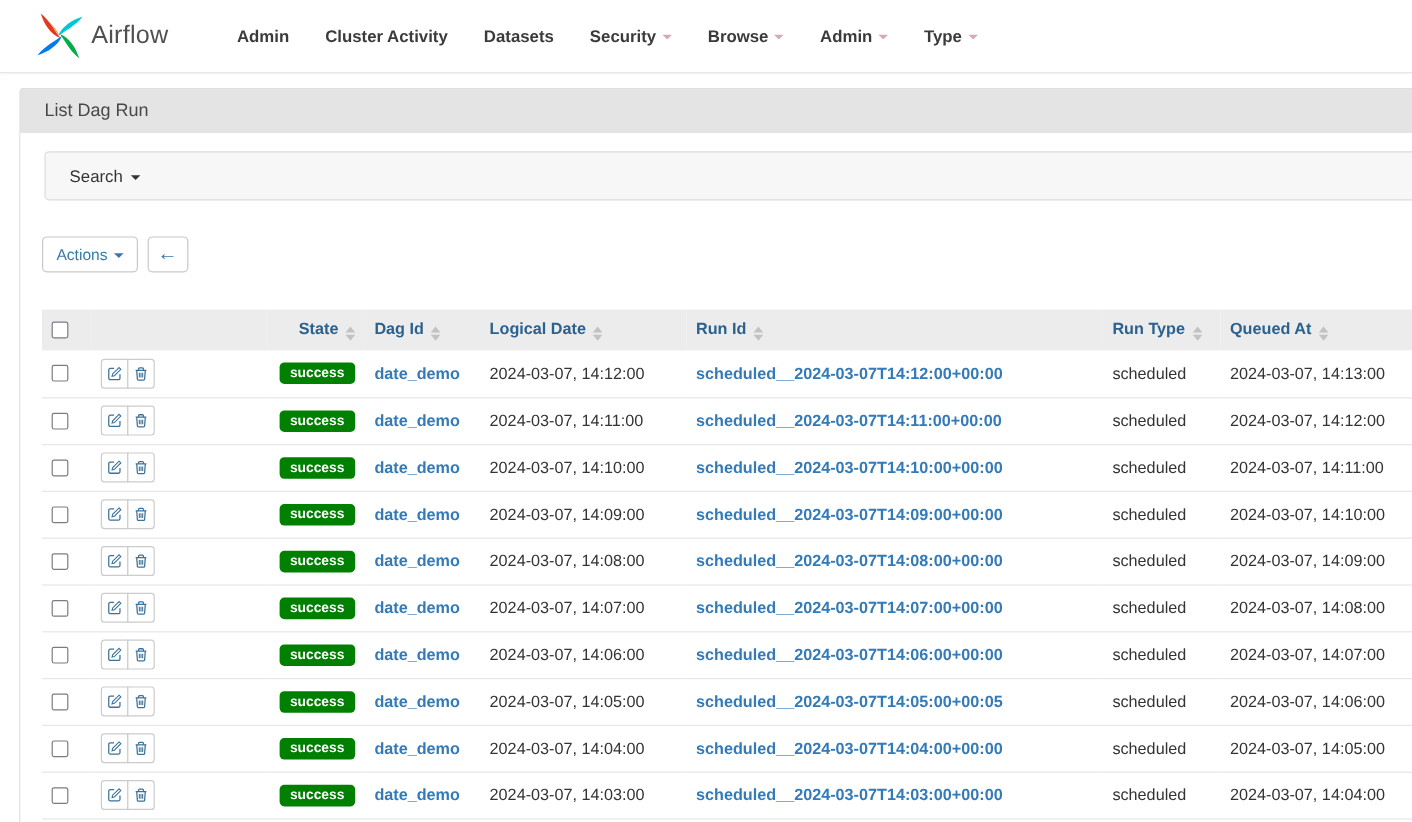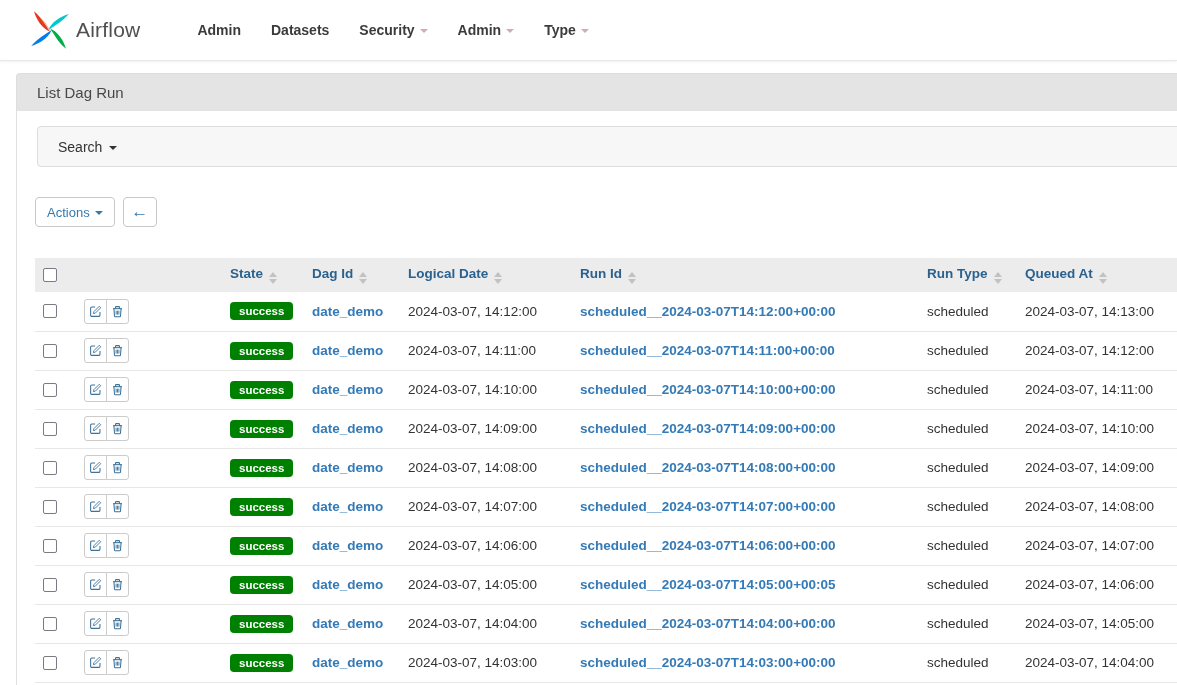--- a/index.html
+++ b/index.html
@@ -36,21 +36,21 @@
     padding:0 11px; cursor:pointer; font-family:inherit; }
   .btn .search-caret { border-top-color:#3779ab; margin-top:2px; margin-left:5px; }
   .btn-back { width:34px; font-size:17px; font-weight:bold; padding:0; }
 
   
   table { border-collapse:collapse; table-layout:fixed; width:1167px; margin-top:31px; font-size:13.5px; }
   th { background:#ececec; height:34px; text-align:left; font-weight:bold; color:#2a618f;
     padding:0 8px; white-space:nowrap; }
   td { height:39px; padding:0 8px; border-bottom:1px solid #e7e7e7; white-space:nowrap;
     overflow:hidden; color:#333; }
-  .col-check { width:41px; } .col-actions { width:146px; } .col-state { width:82px; }
+  .col-check { width:41px; } .col-actions { width:146px; } .col-state { width:82px;text-align:right; }
   .col-dag { width:96px; } .col-logical { width:172px; } .col-runid { width:347px; }
   .col-runtype { width:98px; } .col-queued { width:185px; }
 
   .sort-icon { display:inline-flex; flex-direction:column; gap:2px; margin-left:6px; vertical-align:1px; }
   .sort-icon i { width:0; height:0; border-left:4px solid transparent; border-right:4px solid transparent; }
   .sort-icon .up { border-bottom:5px solid #c2c2c2; }
   .sort-icon .dn { border-top:5px solid #c2c2c2; }
 
   input[type=checkbox] { appearance:none; -webkit-appearance:none; width:14px; height:14px;
     border:1.6px solid #7b7b86; border-radius:2px; background:#fff; cursor:pointer; display:block; }
@@ -79,24 +79,31 @@
         <path d="M50 54 C46 46 38 32 24 18 C34 26 46 40 50 54 Z" fill="#F17423"></path>
       </svg>
     </span>
     <span class="brand-text">Airflow</span>
   </div>
   <div class="nav-items" id="nav-items">
       <div class="nav-item">
         <span>Admin</span>
       </div>
       <div class="nav-item">
+        <span>Cluster Activity</span>
+      </div>
+      <div class="nav-item">
         <span>Datasets</span>
       </div>
       <div class="nav-item">
         <span>Security</span>
+        <span class="nav-caret"></span>
+      </div>
+      <div class="nav-item">
+        <span>Browse</span>
         <span class="nav-caret"></span>
       </div>
       <div class="nav-item">
         <span>Admin</span>
         <span class="nav-caret"></span>
       </div>
       <div class="nav-item">
         <span>Type</span>
         <span class="nav-caret"></span>
       </div>

